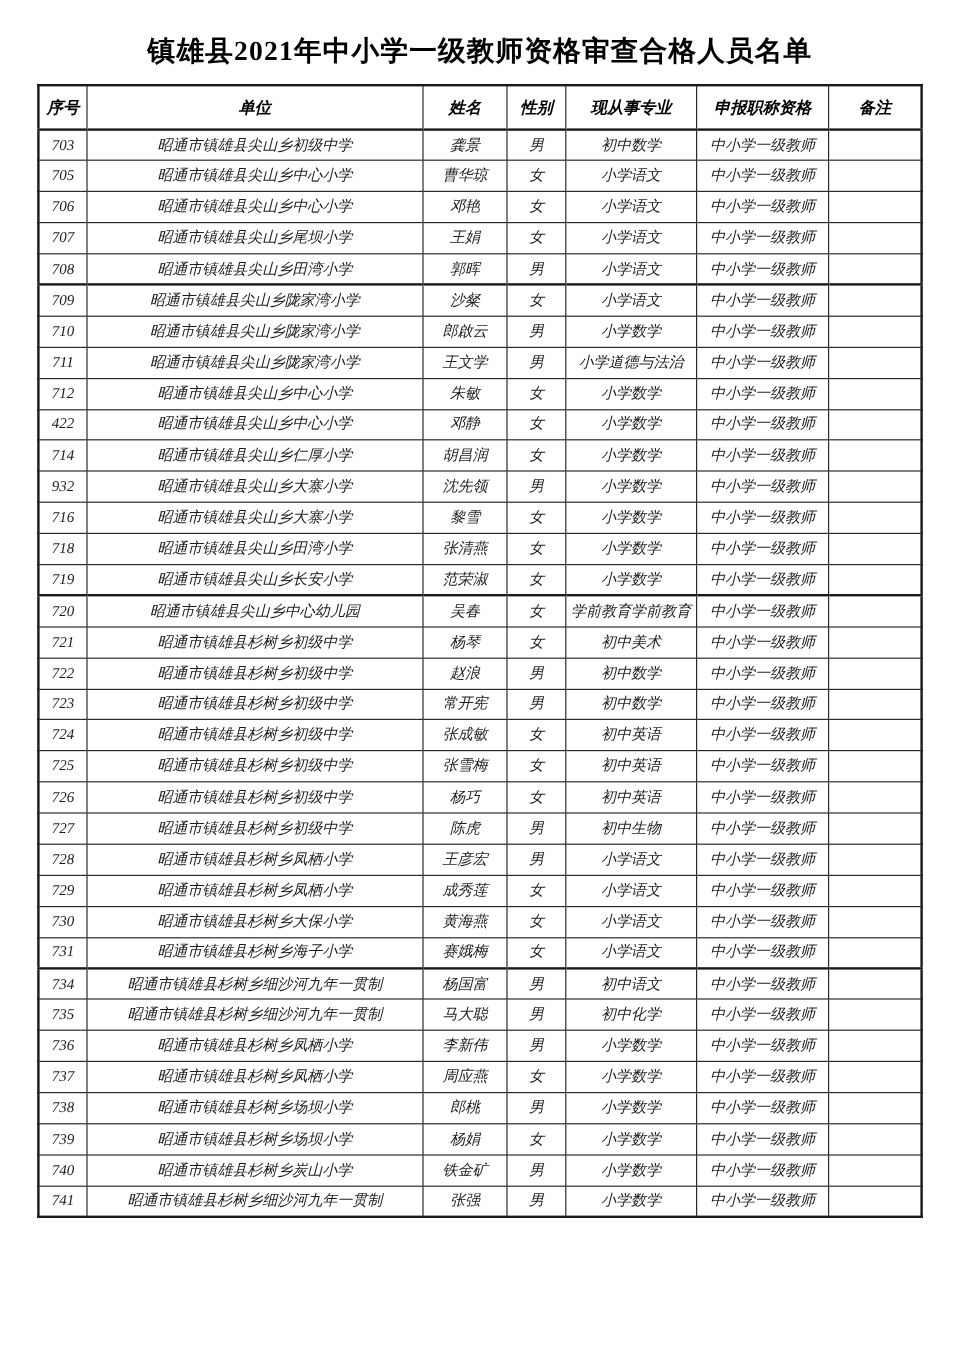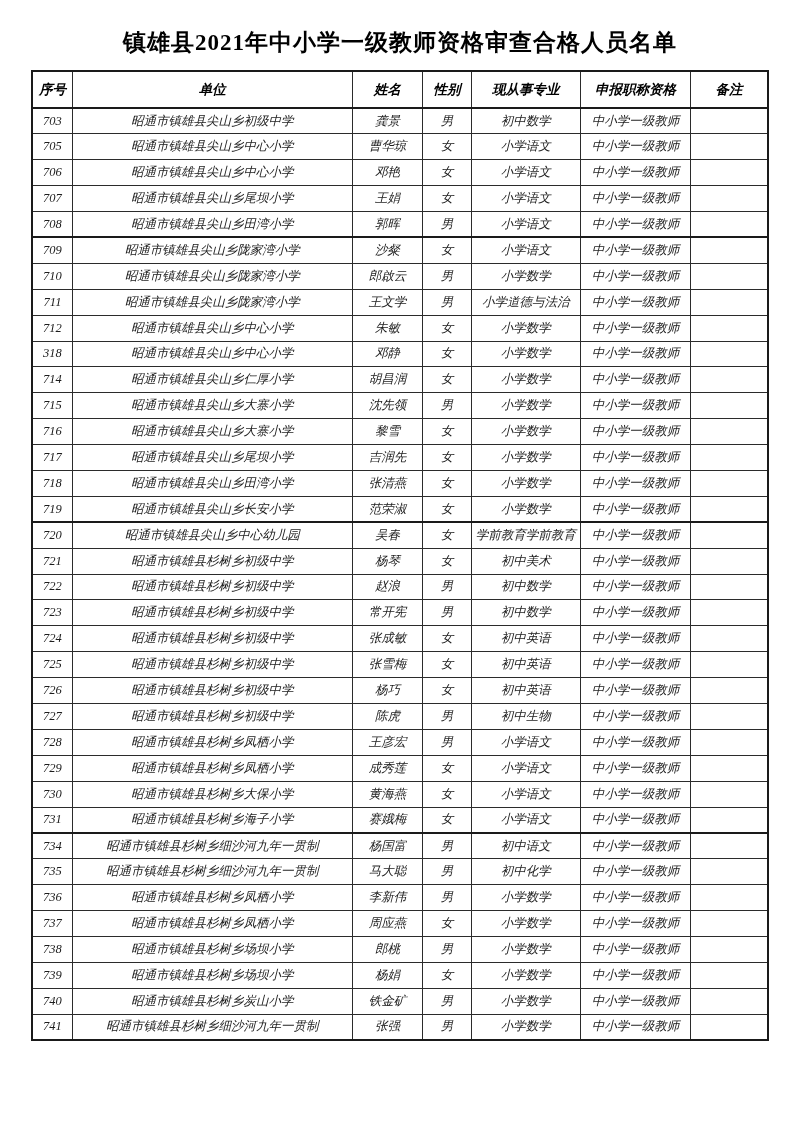--- a/index.html
+++ b/index.html
@@ -167,59 +167,50 @@
         <tr>
           <td>712</td>
           <td>昭通市镇雄县尖山乡中心小学</td>
           <td>朱敏</td>
           <td>女</td>
           <td>小学数学</td>
           <td>中小学一级教师</td>
           <td></td>
         </tr>
         <tr>
-          <td>318</td>
+          <td>422</td>
           <td>昭通市镇雄县尖山乡中心小学</td>
           <td>邓静</td>
           <td>女</td>
           <td>小学数学</td>
           <td>中小学一级教师</td>
           <td></td>
         </tr>
         <tr>
           <td>714</td>
           <td>昭通市镇雄县尖山乡仁厚小学</td>
           <td>胡昌润</td>
           <td>女</td>
           <td>小学数学</td>
           <td>中小学一级教师</td>
           <td></td>
         </tr>
         <tr>
-          <td>715</td>
+          <td>932</td>
           <td>昭通市镇雄县尖山乡大寨小学</td>
           <td>沈先领</td>
           <td>男</td>
           <td>小学数学</td>
           <td>中小学一级教师</td>
           <td></td>
         </tr>
         <tr>
           <td>716</td>
           <td>昭通市镇雄县尖山乡大寨小学</td>
           <td>黎雪</td>
-          <td>女</td>
-          <td>小学数学</td>
-          <td>中小学一级教师</td>
-          <td></td>
-        </tr>
-        <tr>
-          <td>717</td>
-          <td>昭通市镇雄县尖山乡尾坝小学</td>
-          <td>吉润先</td>
           <td>女</td>
           <td>小学数学</td>
           <td>中小学一级教师</td>
           <td></td>
         </tr>
         <tr>
           <td>718</td>
           <td>昭通市镇雄县尖山乡田湾小学</td>
           <td>张清燕</td>
           <td>女</td>

